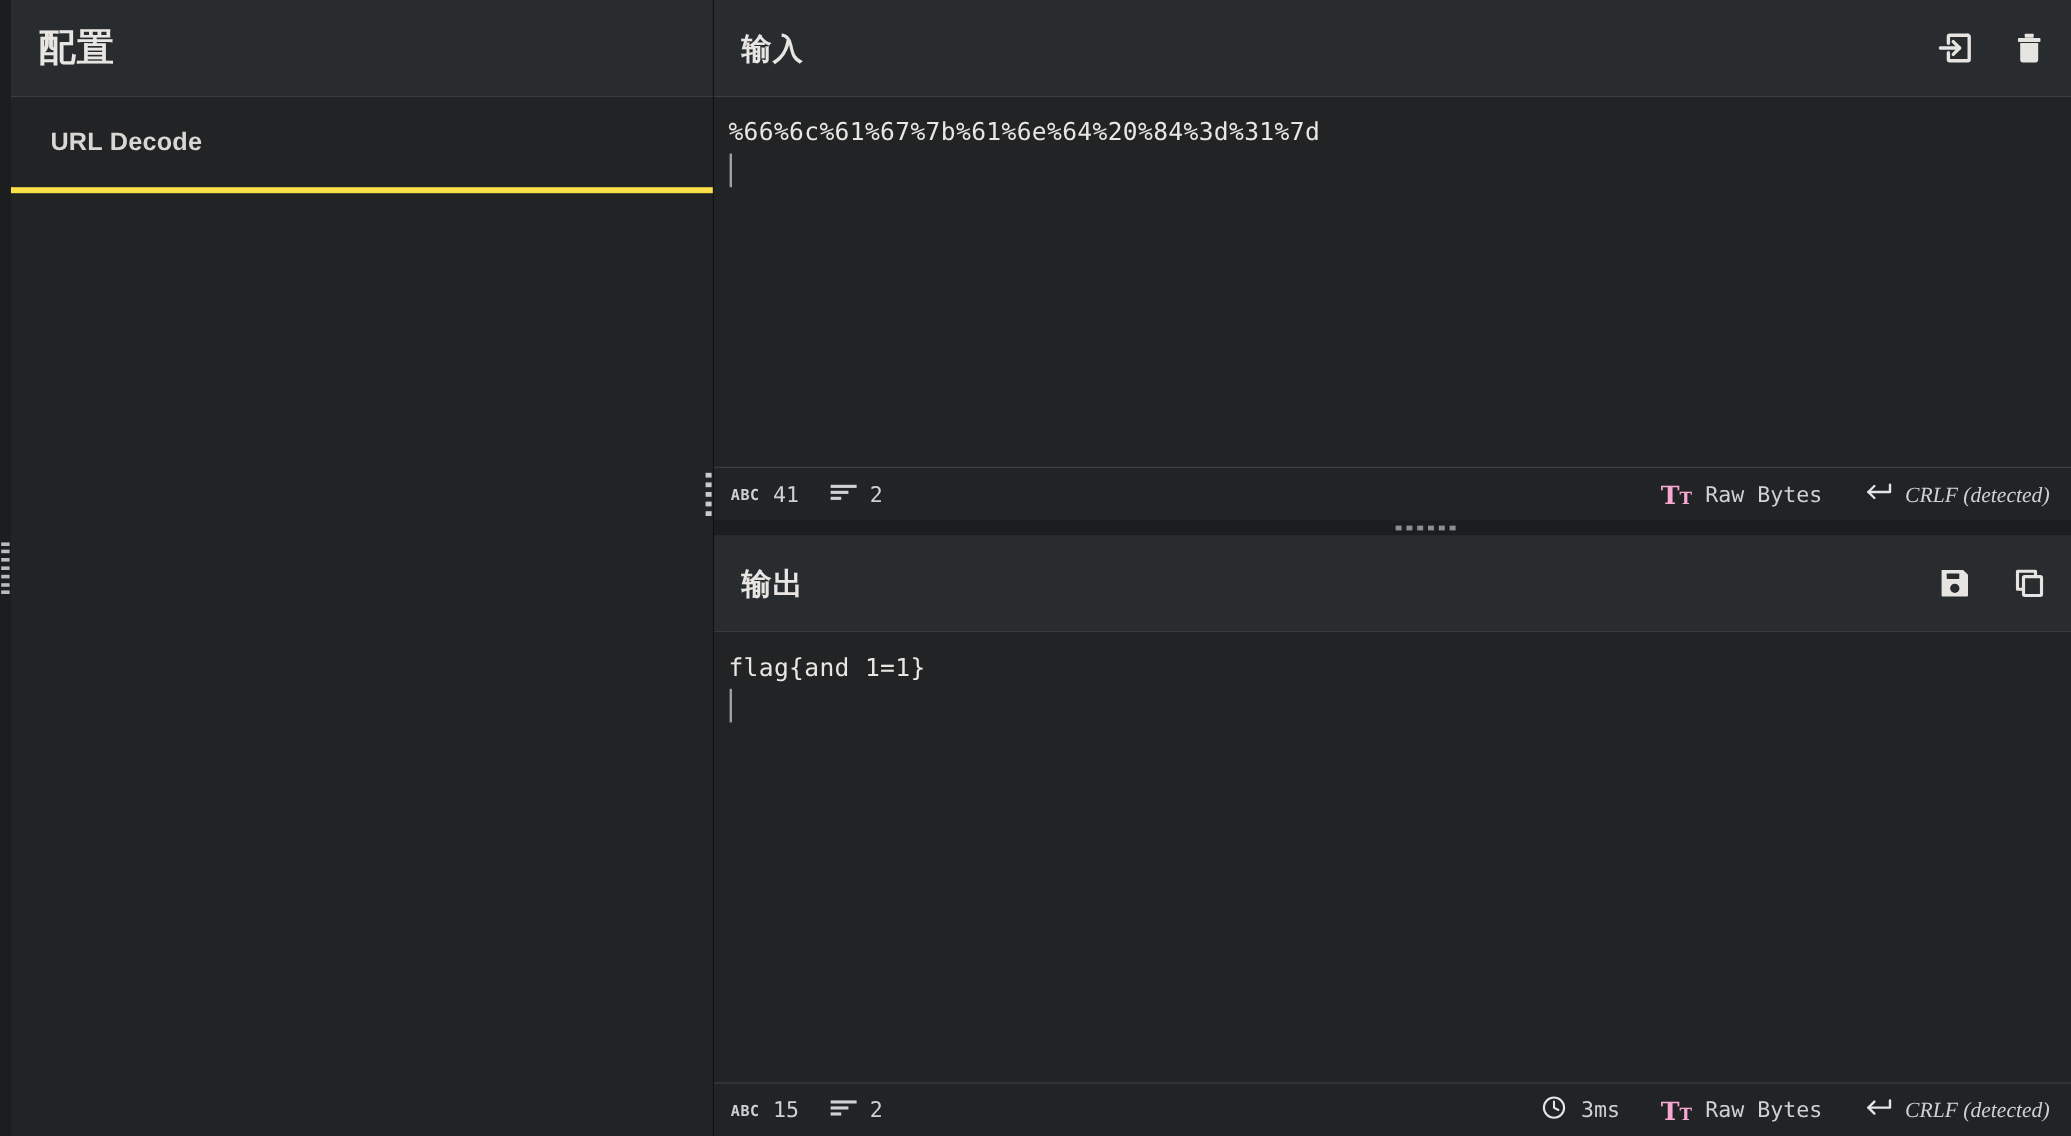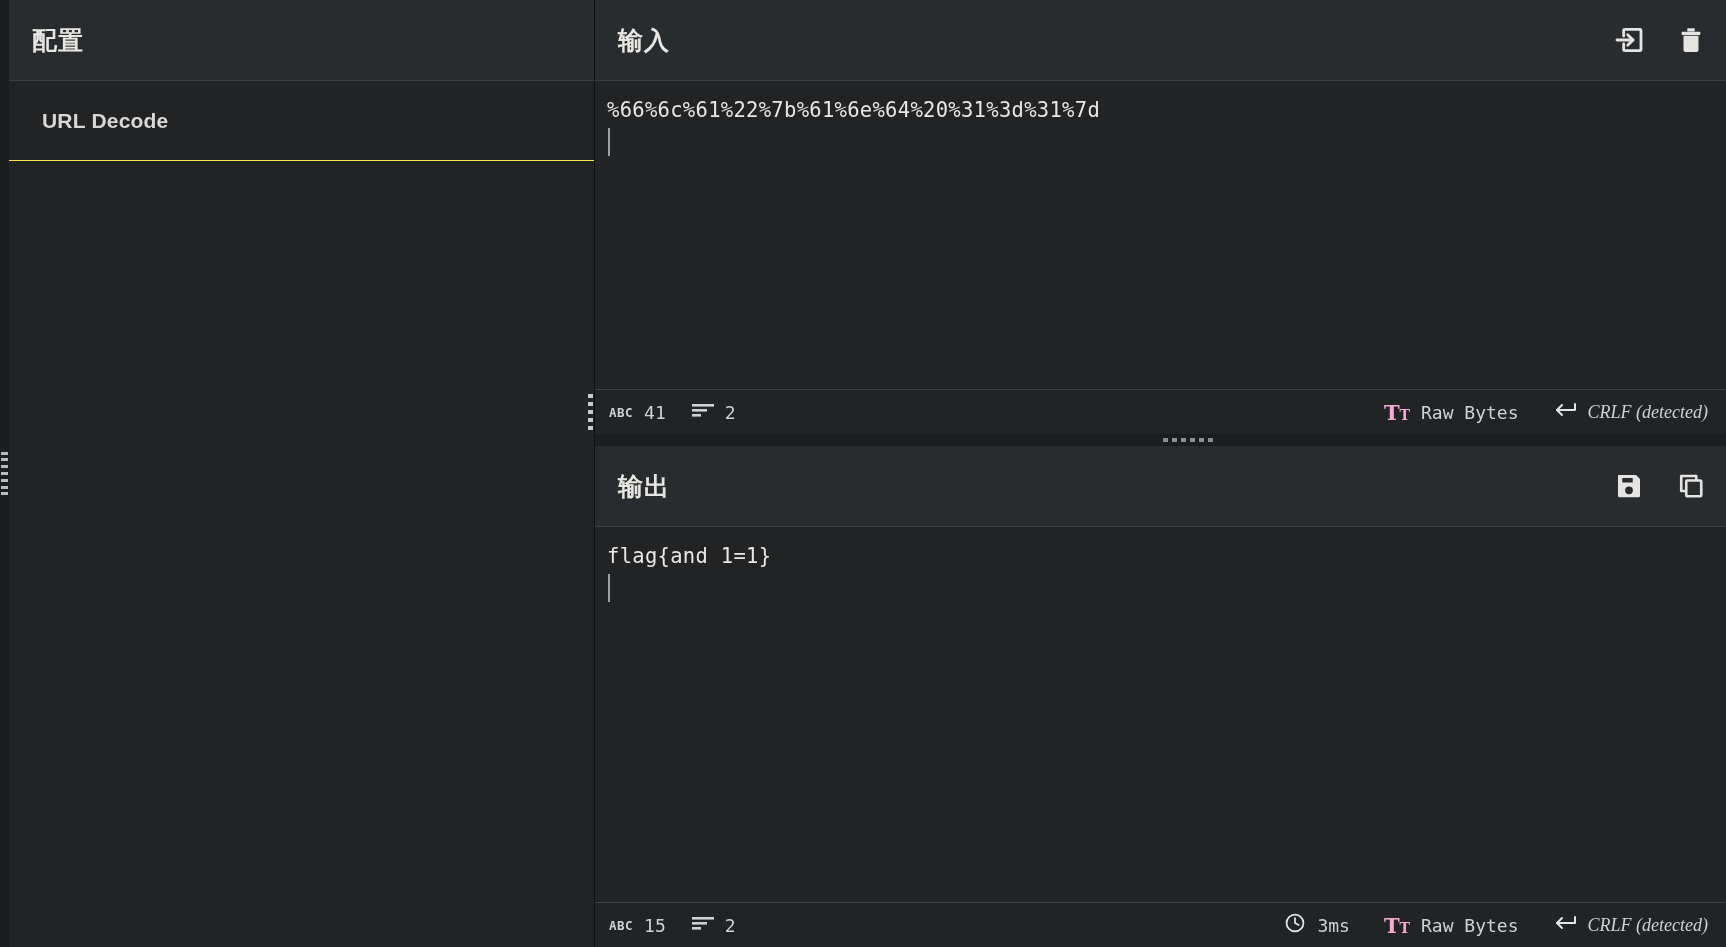--- a/index.html
+++ b/index.html
@@ -49,34 +49,34 @@
   .config-header {
     height: 81px;
     background: #292c2e;
     display: flex;
     align-items: center;
     padding-left: 23px;
     border-bottom: 1px solid #3c3f41;
   }
   .config-title {
     color: #e8e6e3;
-    font-size: 25px;
+    font-size: 31px;
     font-weight: bold;
     letter-spacing: 1px;
   }
   .config-list {
     flex: 1;
     background: #212325;
   }
   .config-item {
     height: 80px;
     display: flex;
     align-items: center;
     padding-left: 33px;
-    border-bottom: 1px solid #fde047;
+    border-bottom: 5px solid #fde047;
     background: #212325;
     cursor: pointer;
     text-align: center;
   }
   .config-item-label {
     color: #d8d7d4;
     font-size: 21px;
     font-weight: bold;
     letter-spacing: 0.2px;
   }
@@ -273,21 +273,21 @@
           <div class="icon-btn">
             <svg width="30" height="32" viewBox="0 0 24 24">
               <rect x="9" y="2.5" width="6" height="2.6" rx="0.5" fill="#e6e4e1"></rect>
               <rect x="4.5" y="5.4" width="15" height="2.6" rx="0.6" fill="#e6e4e1"></rect>
               <path d="M6 8.6 h12 v11.4 a1.6 1.6 0 0 1 -1.6 1.6 H7.6 A1.6 1.6 0 0 1 6 20 Z" fill="#e6e4e1"></path>
             </svg>
           </div>
         </div>
       </div>
       <div class="io-body">
-        <div class="io-text">%66%6c%61%22%7b%61%6e%64%20%31%3d%31%7d</div>
+        <div class="io-text">%66%6c%61%67%7b%61%6e%64%20%84%3d%31%7d</div>
         <div class="caret"></div>
       </div>
       <div class="status-bar">
         <div class="v-grip">
           <div class="dots">
             <span></span>
             <span></span>
             <span></span>
             <span></span>
             <span></span>

